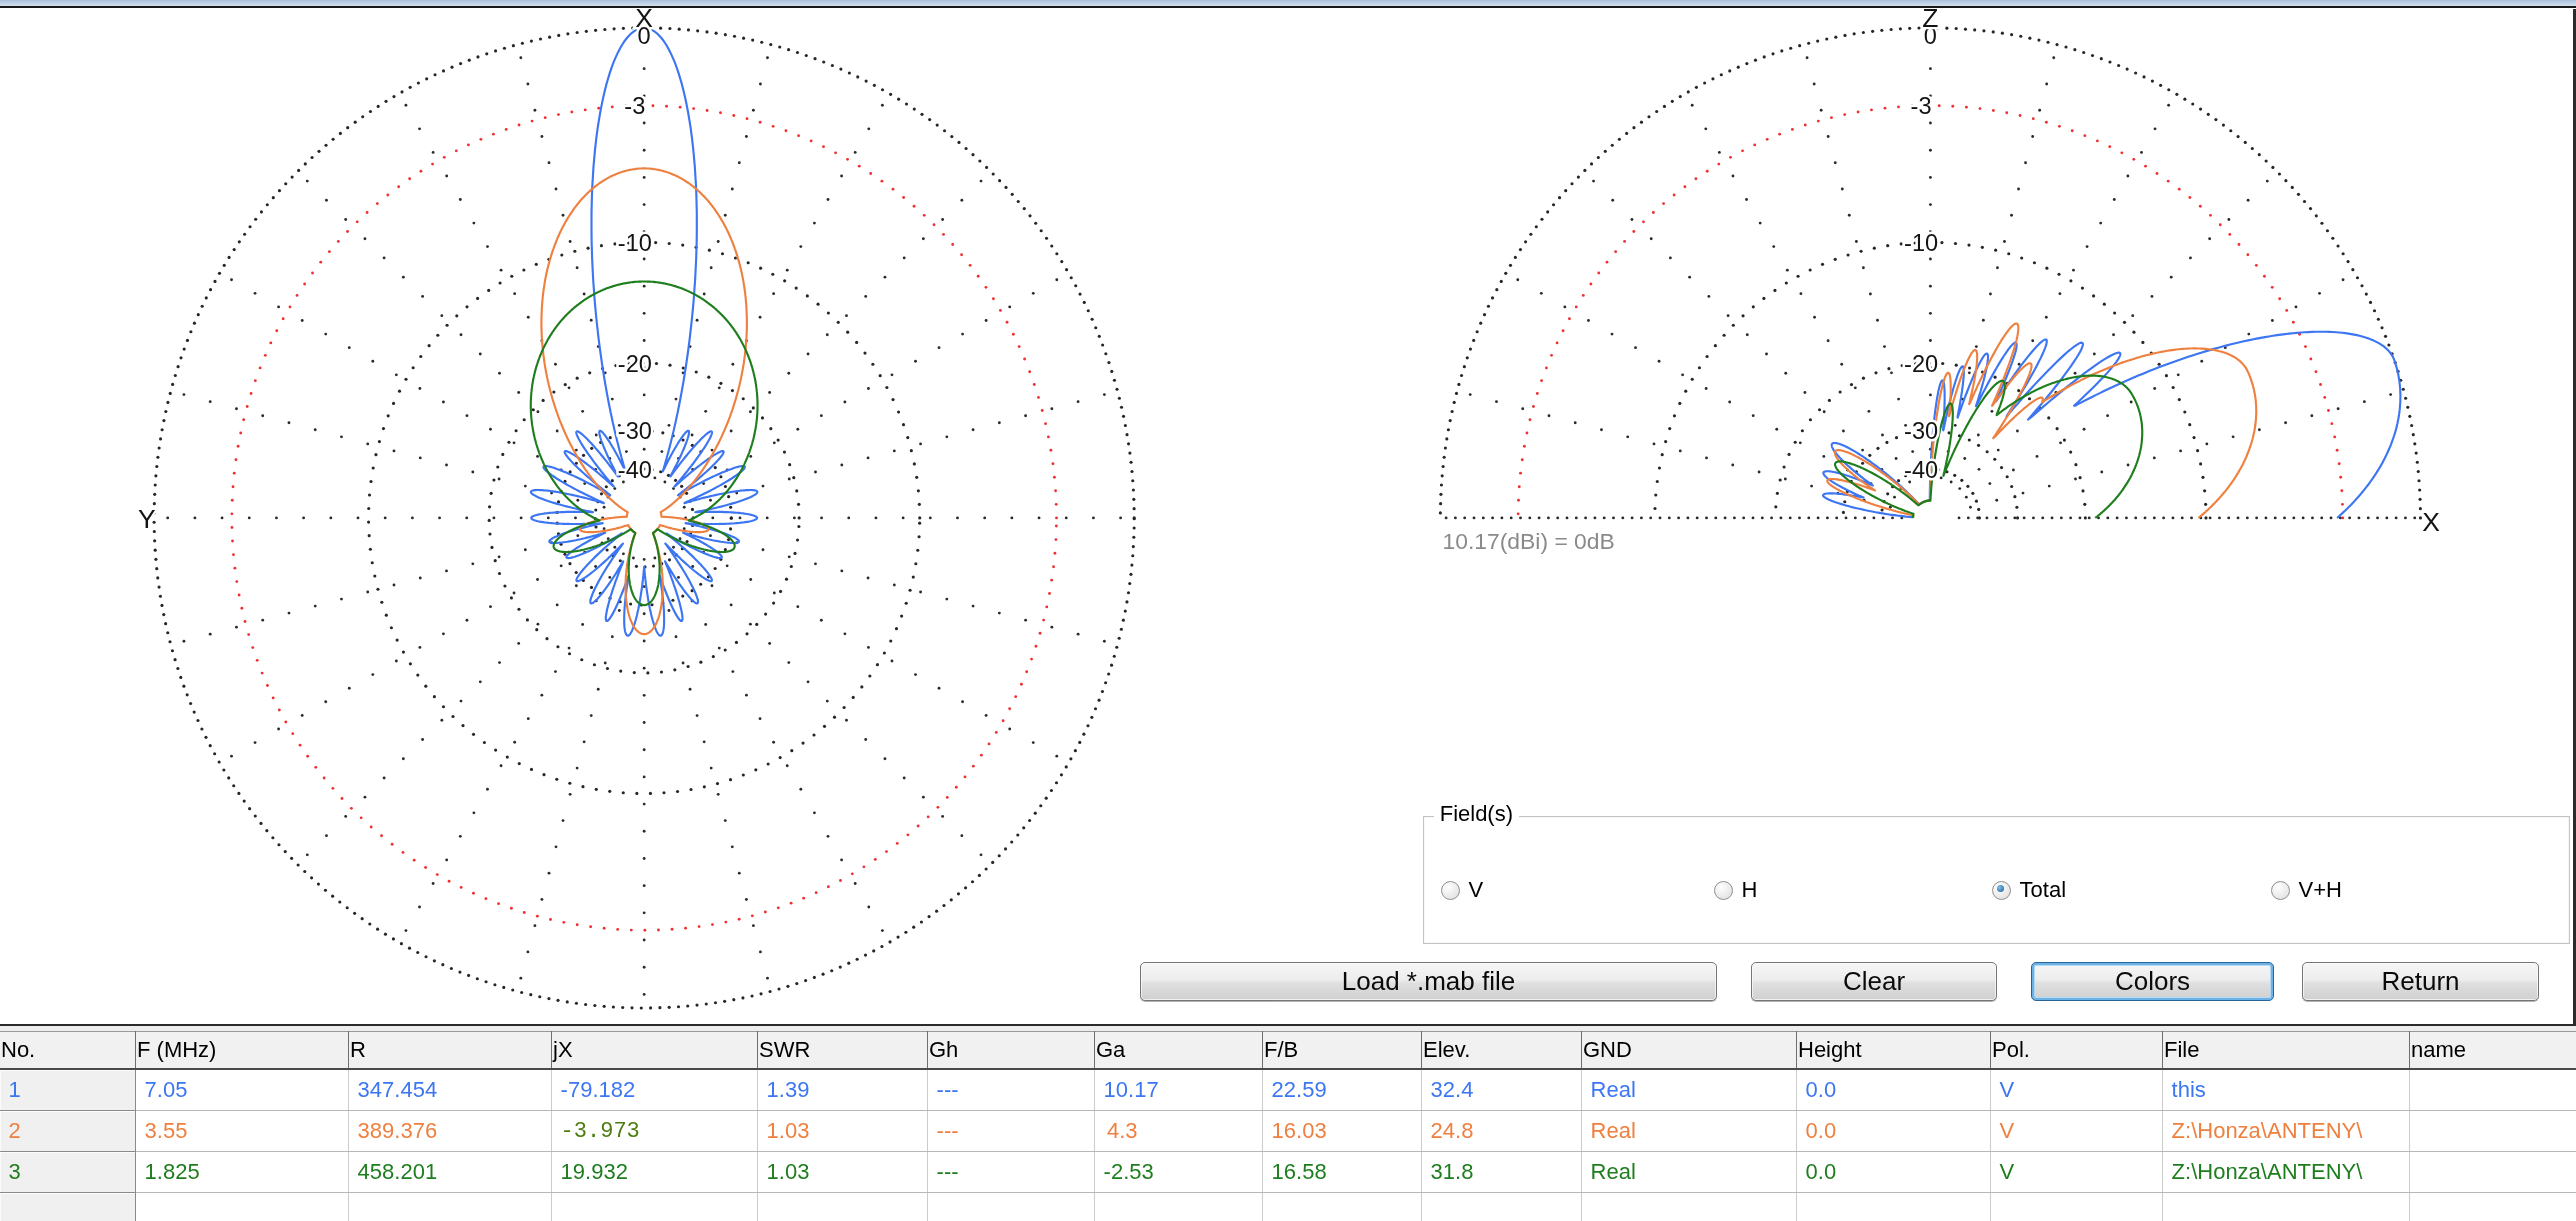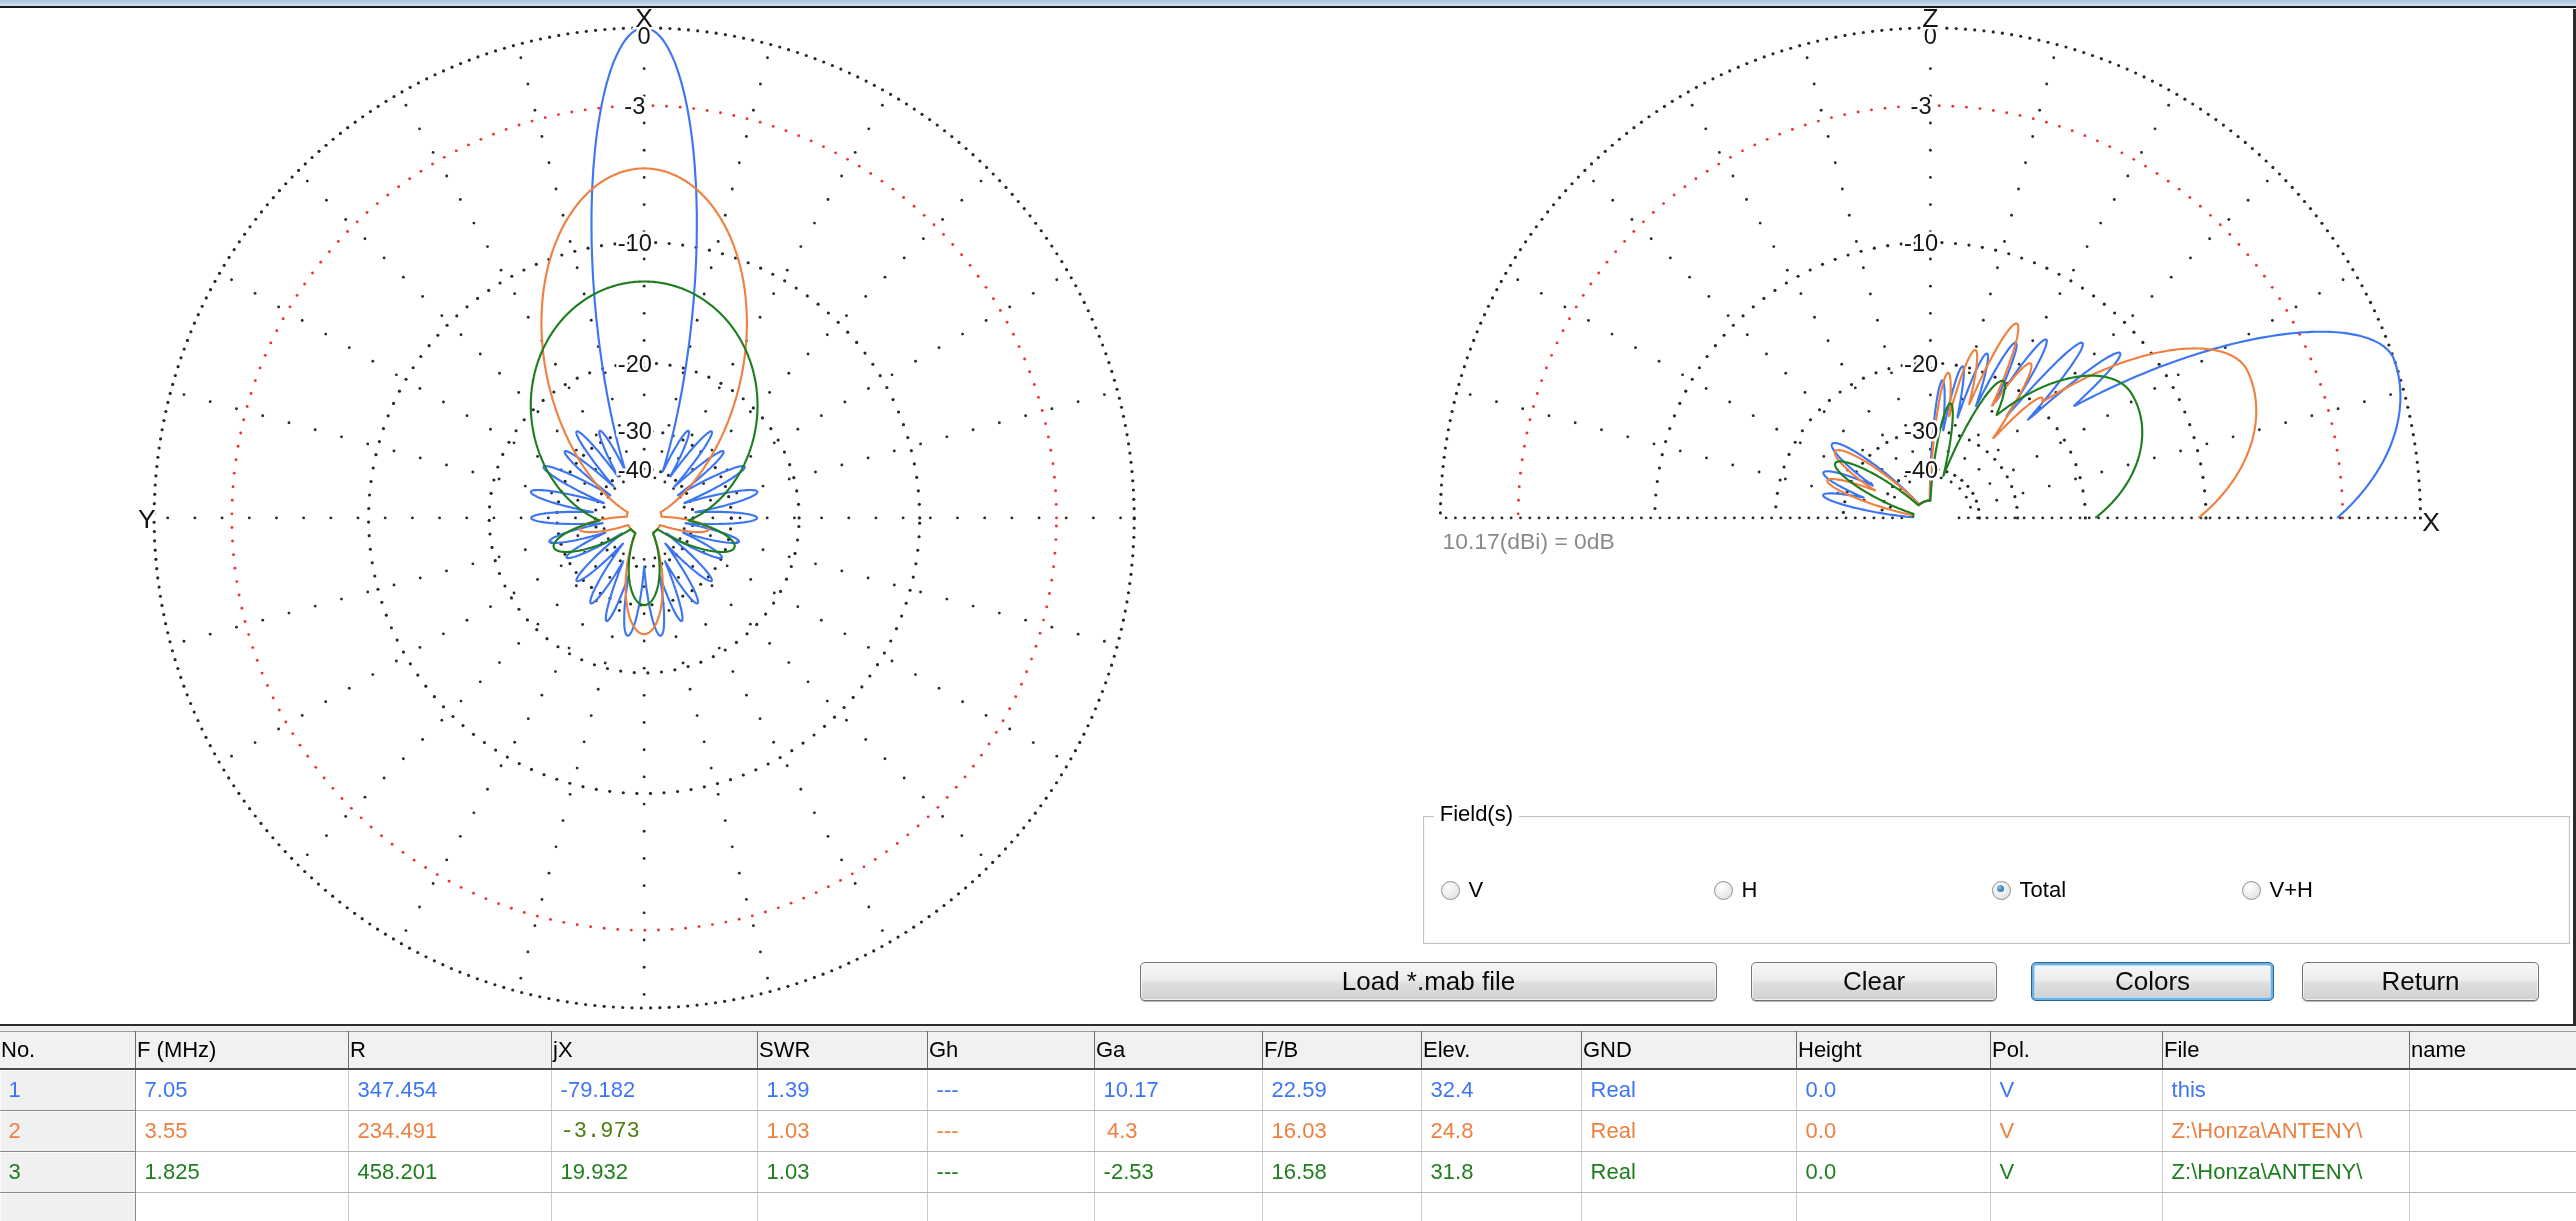--- a/index.html
+++ b/index.html
@@ -2010,21 +2010,21 @@
         <span class="lbl">V</span>
       </label>
       <label class="radio-item" style="left: 290px;">
         <span class="radio"></span>
         <span class="lbl">H</span>
       </label>
       <label class="radio-item" style="left: 568px;">
         <span class="radio sel"></span>
         <span class="lbl">Total</span>
       </label>
-      <label class="radio-item" style="left: 818px; text-align: center;">
+      <label class="radio-item" style="left: 847px; text-align: center;">
         <span class="radio"></span>
         <span class="lbl">V+H</span>
       </label>
     </div>
 </div>
 
 <div id="button-row">
     <button class="btn" style="left: 1140px; width: 577px;">Load *.mab file</button>
     <button class="btn" style="left: 1751px; width: 246px;">Clear</button>
     <button class="btn focused" style="left: 2031px; width: 243px;">Colors</button>
@@ -2064,21 +2064,21 @@
           <td style="color: rgb(61, 118, 242);">32.4</td>
           <td style="color: rgb(61, 118, 242);">Real</td>
           <td style="color: rgb(61, 118, 242);">0.0</td>
           <td style="color: rgb(61, 118, 242);">V</td>
           <td style="color: rgb(61, 118, 242);">this</td>
           <td style="color: rgb(61, 118, 242);"></td>
         </tr>
         <tr>
           <td class="num" style="color: rgb(238, 128, 64);">2</td>
           <td style="color: rgb(238, 128, 64);">3.55</td>
-          <td style="color: rgb(238, 128, 64);">234.491</td>
+          <td style="color: rgb(238, 128, 64);">389.376</td>
           <td style="color: #4d7c0f; font-family: Liberation Mono, monospace;">-3.973</td>
           <td style="color: rgb(238, 128, 64);">1.03</td>
           <td style="color: rgb(238, 128, 64);">---</td>
           <td style="color: rgb(238, 128, 64); padding-left: 12px;">4.3</td>
           <td style="color: rgb(238, 128, 64);">16.03</td>
           <td style="color: rgb(238, 128, 64);">24.8</td>
           <td style="color: rgb(238, 128, 64);">Real</td>
           <td style="color: rgb(238, 128, 64);">0.0</td>
           <td style="color: rgb(238, 128, 64);">V</td>
           <td style="color: rgb(238, 128, 64);">Z:\Honza\ANTENY\</td>

